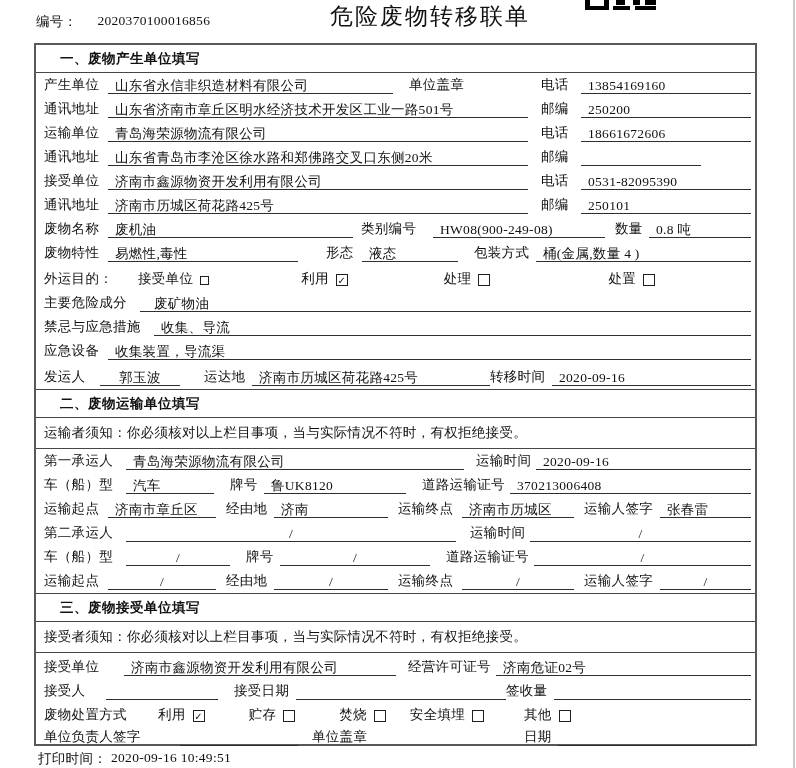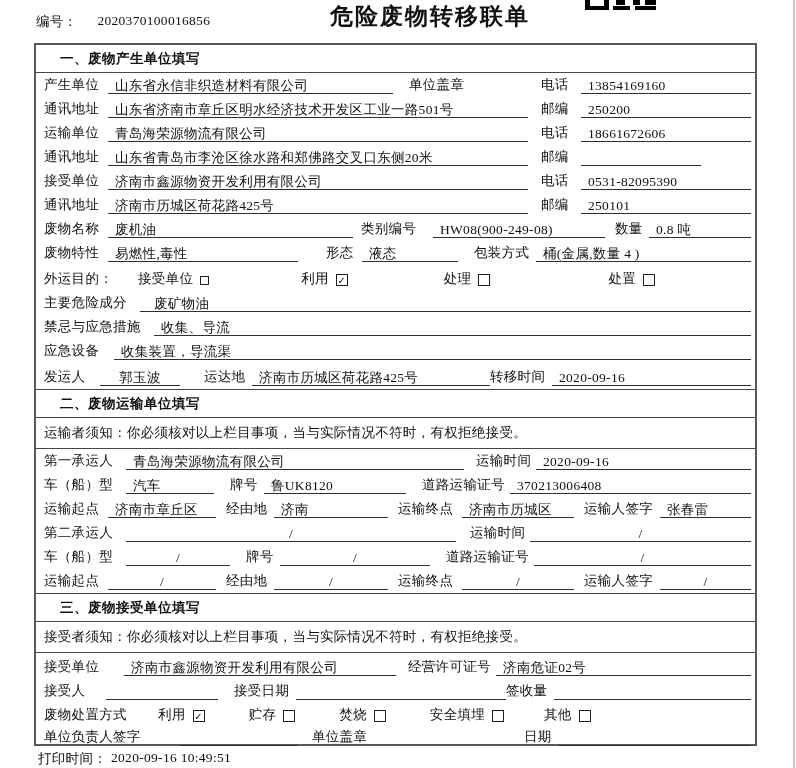--- a/index.html
+++ b/index.html
@@ -1,21 +1,21 @@
 <!DOCTYPE html>
 <html><head>
 <meta charset="utf-8">
 <style>
   html,body{margin:0;padding:0}
   body{
     width:796px;height:768px;background:#ffffff;position:relative;overflow:hidden;
     font-family:"Liberation Serif","DejaVu Serif",serif;color:#111;
   }
   .doc-no{position:absolute;left:36px;top:13px;font-size:13.5px;letter-spacing:.3px;display:flex;gap:20px}
-  .title{position:absolute;left:330px;top:1px;font-size:23px;font-weight:bold;letter-spacing:2px;
+  .title{position:absolute;left:330px;top:1px;font-size:23px;font-weight:normal;letter-spacing:2px;
          font-family:"Liberation Sans","DejaVu Sans",sans-serif}
   
   .qr{position:absolute;left:585px;top:0;width:75px;height:12px}
   .qr div{position:absolute;background:#000}
   .q1{left:0;top:0;width:24px;height:10px;background:transparent !important;
       border-left:5px solid #000;border-right:5px solid #000;border-bottom:4px solid #000;box-sizing:border-box}
   .q2{left:31px;top:0;width:9px;height:5px}
   .q3{left:28px;top:6px;width:17px;height:4px}
   .q4{left:48px;top:0;width:7px;height:5px}
   .q5{left:60px;top:0;width:11px;height:5px}
@@ -171,21 +171,21 @@
     <span class="u grow" style="padding-left:14px">废矿物油</span>
   </div>
 
   <div class="f-row">
     <span class="lbl" style="width:110px">禁忌与应急措施</span>
     <span class="u grow">收集、导流</span>
   </div>
 
   <div class="f-row">
     <span class="lbl" style="width:64px">应急设备</span>
-    <span class="u grow" style="margin-left:6px">收集装置，导流渠</span>
+    <span class="u grow" style="margin-left:0">收集装置，导流渠</span>
   </div>
 
   <div class="f-row tall">
     <span class="lbl" style="width:56px">发运人</span>
     <span class="u ctr" style="width:80px">郭玉波</span>
     <span class="lbl" style="margin-left:24px;width:48px">运达地</span>
     <span class="u" style="width:238px">济南市历城区荷花路425号</span>
     <span class="lbl" style="width:62px">转移时间</span>
     <span class="u grow">2020-09-16</span>
   </div>
@@ -273,21 +273,21 @@
       <span class="cb">✓</span>
     </span>
     <span class="opt" style="margin-left:44px">
       <span class="lbl">贮存</span>
       <span class="cb"></span>
     </span>
     <span class="opt" style="margin-left:44px">
       <span class="lbl">焚烧</span>
       <span class="cb"></span>
     </span>
-    <span class="opt" style="margin-left:44px">
+    <span class="opt" style="margin-left:24px">
       <span class="lbl">安全填埋</span>
       <span class="cb"></span>
     </span>
     <span class="opt" style="margin-left:40px">
       <span class="lbl">其他</span>
       <span class="cb"></span>
     </span>
   </div>
 
   <div class="f-row last">

